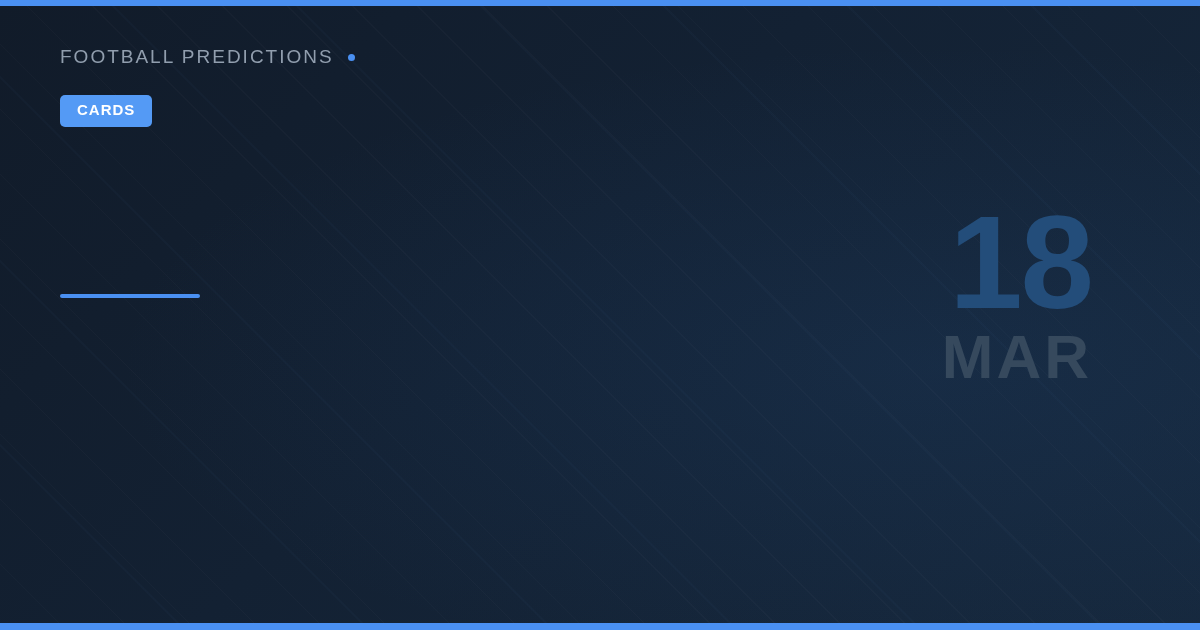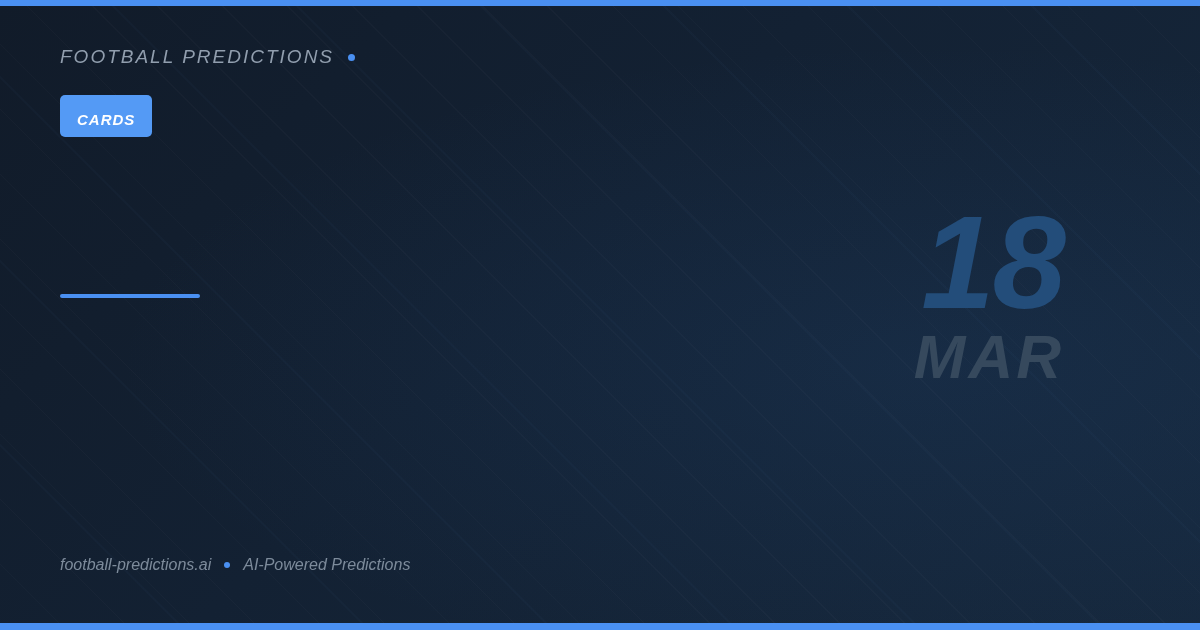--- a/index.html
+++ b/index.html
@@ -10,21 +10,20 @@
 
   .og-card {
     position: relative;
     width: 1200px;
     height: 630px;
     overflow: hidden;
     background:
       linear-gradient(135deg, #111b29 0%, #132133 45%, #16283d 100%);
     font-family: "Liberation Sans", sans-serif;
     box-sizing: border-box;
-    font-style: italic;
   }
 
   
   .bg-stripes {
     position: absolute;
     inset: 0;
     background-image: repeating-linear-gradient(
       45deg,
       rgba(255,255,255,0.018) 0px,
       rgba(255,255,255,0.018) 1px,
@@ -103,21 +102,21 @@
   
   .badge {
     position: absolute;
     top: 95px;
     left: 0;
     background: #549af5;
     color: #ffffff;
     font-size: 15px;
     font-weight: bold;
     letter-spacing: 1.0px;
-    padding: 17px 17px 10px 17px;
+    padding: 7px 17px 10px 17px;
     border-radius: 5px;
     line-height: 1;
     display: inline-block;
     white-space: nowrap;
   }
 
   
   .title {
     position: absolute;
     top: 136px;
@@ -138,21 +137,21 @@
     left: 0;
     width: 140px;
     height: 4px;
     background: #4a90f2;
     border-radius: 2px;
   }
 
   
   .date-block {
     position: absolute;
-    right: 76px;
+    right: 48px;
     top: 206px;
     width: 180px;
     text-align: right;
     user-select: none;
   }
   .date-day {
     font-size: 132px;
     font-weight: bold;
     color: #234d7a;
     line-height: 0.86;
@@ -218,20 +217,15 @@
     <div class="badge">CARDS</div>
 
 
     <div class="title-underline"></div>
 
     <div class="date-block">
       <span class="date-day">18</span>
       <span class="date-month">MAR</span>
     </div>
 
-    <div class="footer-row">
-      <span class="footer-site">football-predictions.ai</span>
-      <span class="footer-dot"></span>
-      <span class="footer-tagline">AI-Powered Predictions</span>
-    </div>
 
   </div>
 </div>
 
 </body></html>

